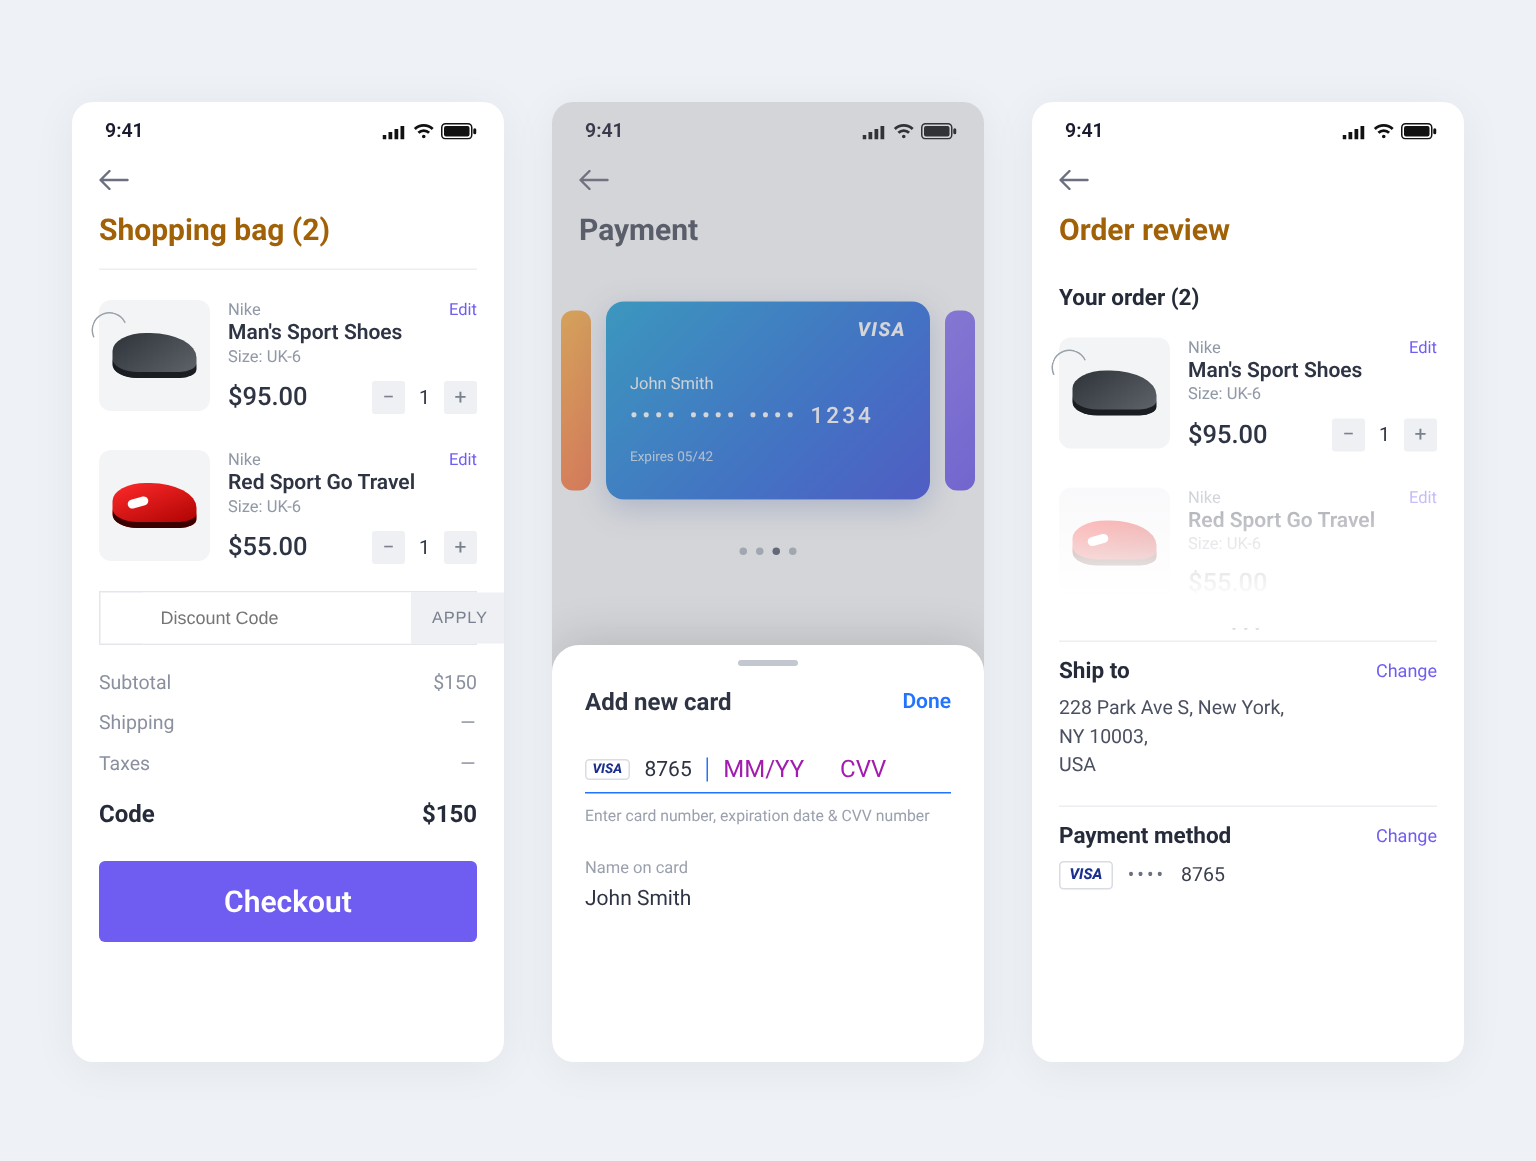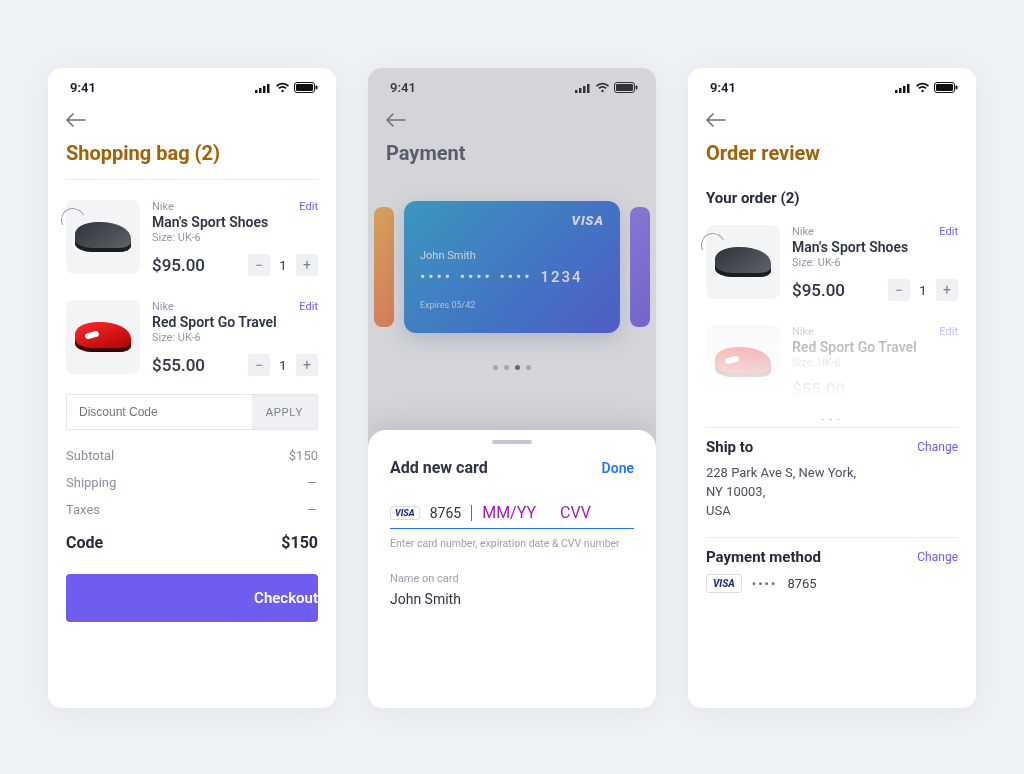--- a/index.html
+++ b/index.html
@@ -67,38 +67,38 @@
   .qty { display:flex; align-items:center; gap:2px; }
   .qbtn {
     width:22px; height:22px; background:#eef0f3; color:#7a808e;
     display:flex; align-items:center; justify-content:center;
     font-size:14px; cursor:pointer; border-radius:2px;
   }
   .qval { width:22px; text-align:center; font-size:13px; color:#2e3443;}
 
   .discount {
     margin: 4px 18px 12px 18px;
-    display:flex; border:1px solid #e4e6ec;
+    display:flex; border:1px solid #e4e6ec;padding-left:28px;
   }
   .discount input {
     flex:1; border:none; outline:none; padding:10px 12px; font-size:12px; color:#9198a6;
   }
   .discount button {
     background:#eef0f3; border:none; padding:0 14px; font-size:11px; color:#7a808e; letter-spacing:.5px; cursor:pointer;
   }
 
   .totals { padding: 0 18px; }
   .total-row { display:flex; justify-content:space-between; font-size:13px; color:#8a909e; padding:6px 0;}
   .total-row.big { color:#262b3a; font-weight:700; font-size:16px; padding-top:10px;}
   .dash { letter-spacing:1px; }
 
   .checkout-btn {
     margin: 16px 18px 0 18px;
-    background:#6f5cf1; color:#fff; font-weight:600; font-size:15px;
-    text-align:right; padding:15px 0; border-radius:4px; cursor:pointer;
+    background:#6f5cf1; color:#fff; font-weight:600; font-size:20px;
+    text-align:center; padding:15px 0; border-radius:4px; cursor:pointer;
   }
 
   
   .phone.dim .bgdim {
     position:absolute; inset:0; background:rgba(120,125,135,0.32);
   }
   .phone.dim .statusbar, .phone.dim .header { position:relative; z-index:0; }
   .phone.dim .header h1 { color:#4b505e; }
 
   .card-stack {

